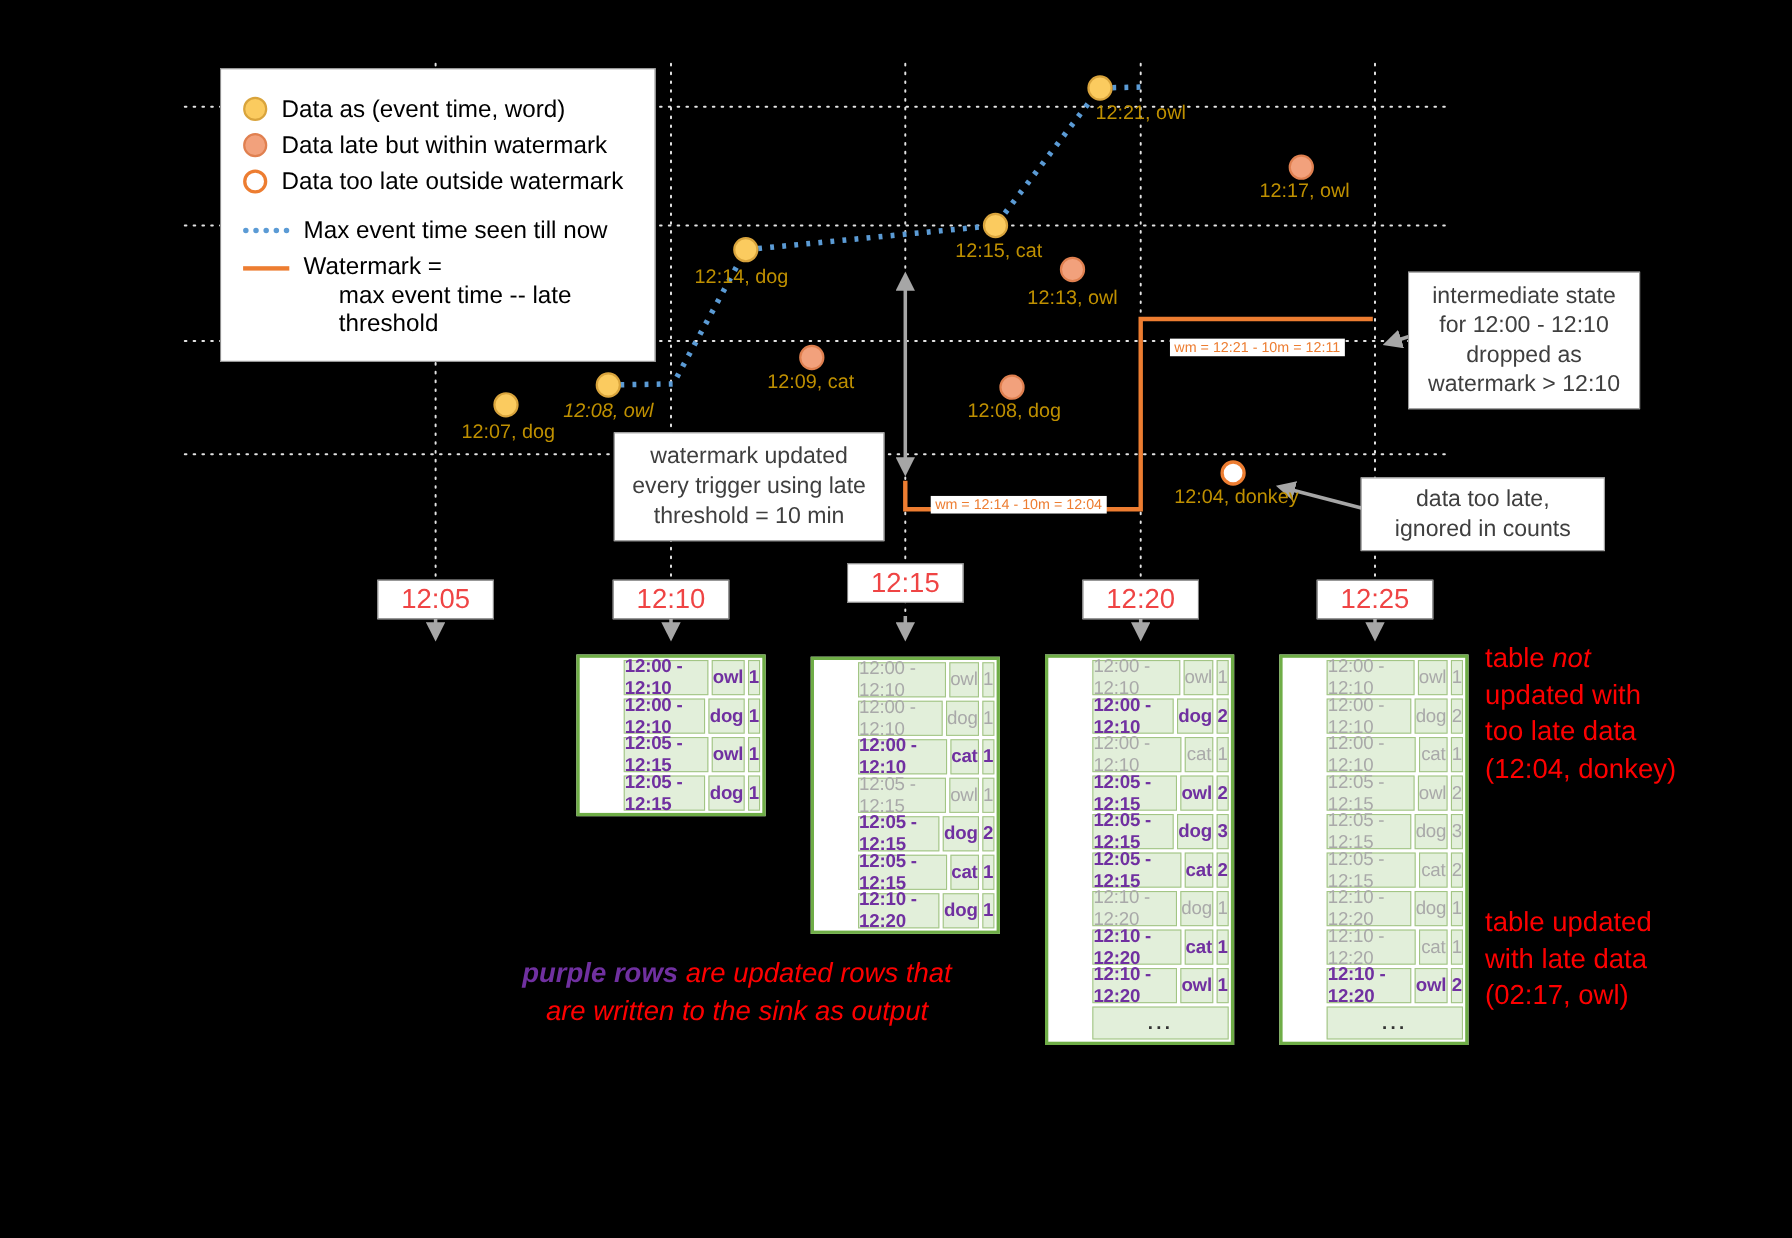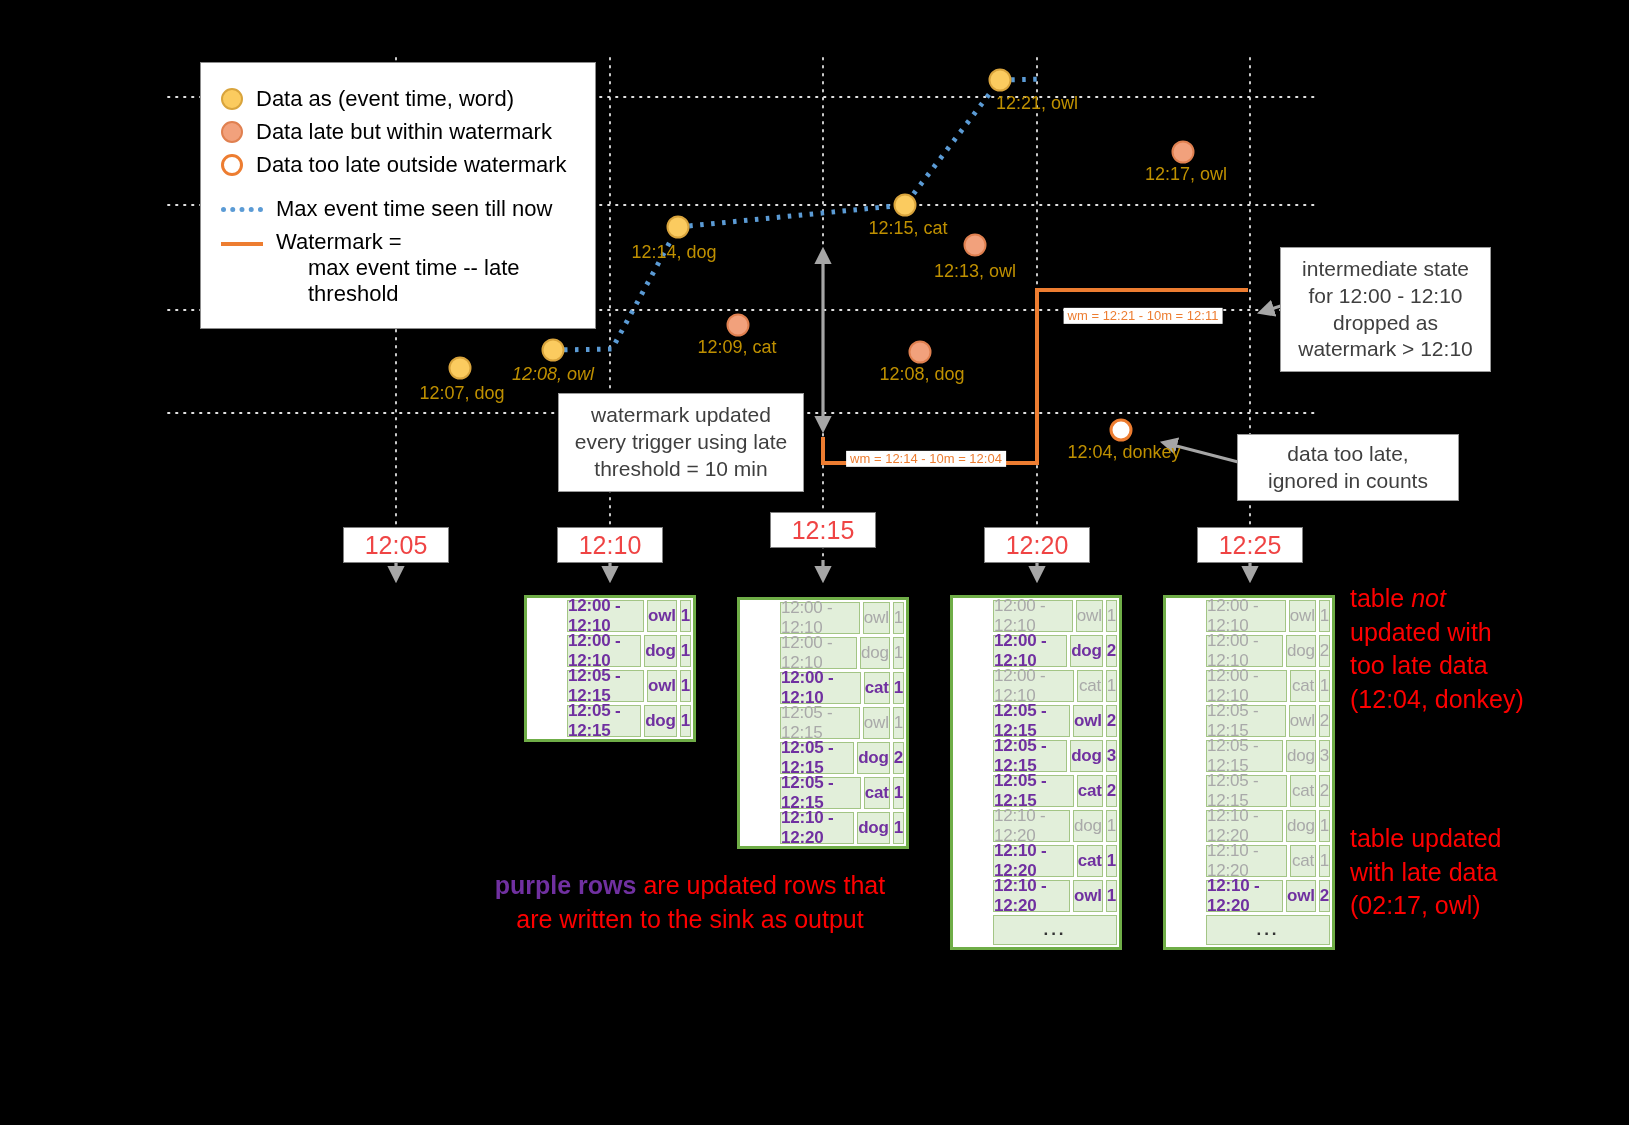--- a/index.html
+++ b/index.html
@@ -338,21 +338,21 @@
     <span>intermediate state</span>
     <span>for 12:00 - 12:10</span>
     <span>dropped as</span>
     <span>watermark &gt; 12:10</span>
   </div>
   <div class="callout" style="left:1237px; top:434px; width:222px; height:67px;">
     <span>data too late,</span>
     <span>ignored in counts</span>
   </div>
 
-  <div class="red-note center" style="left:470px; top:869px; width:440px;">
+  <div class="red-note center" style="left:450px; top:869px; width:440px;font-style:italic;">
     <div>
       <span class="purple-hl">purple rows</span><span> are updated rows that</span>
     </div>
     <div>are written to the sink as output</div>
   </div>
 
   <div class="red-note" style="left:1350px; top:582px; width:210px;">
     <div>
       <span>table </span><span class="italic">not</span>
     </div>

